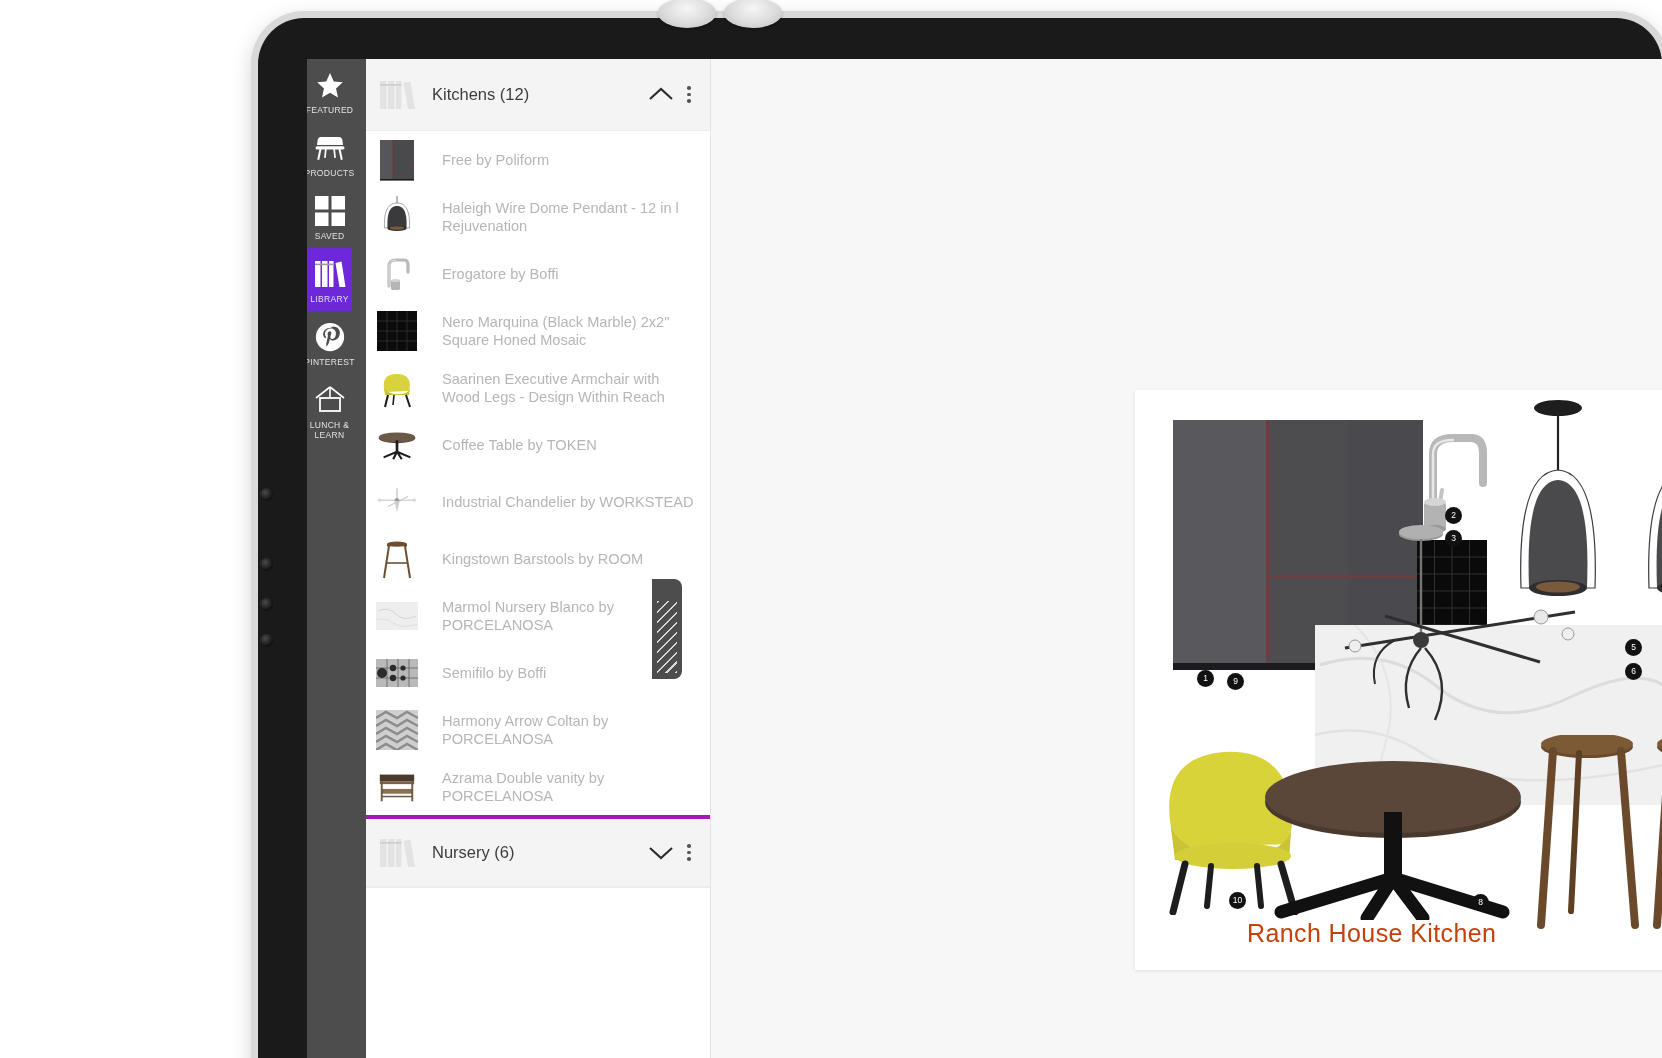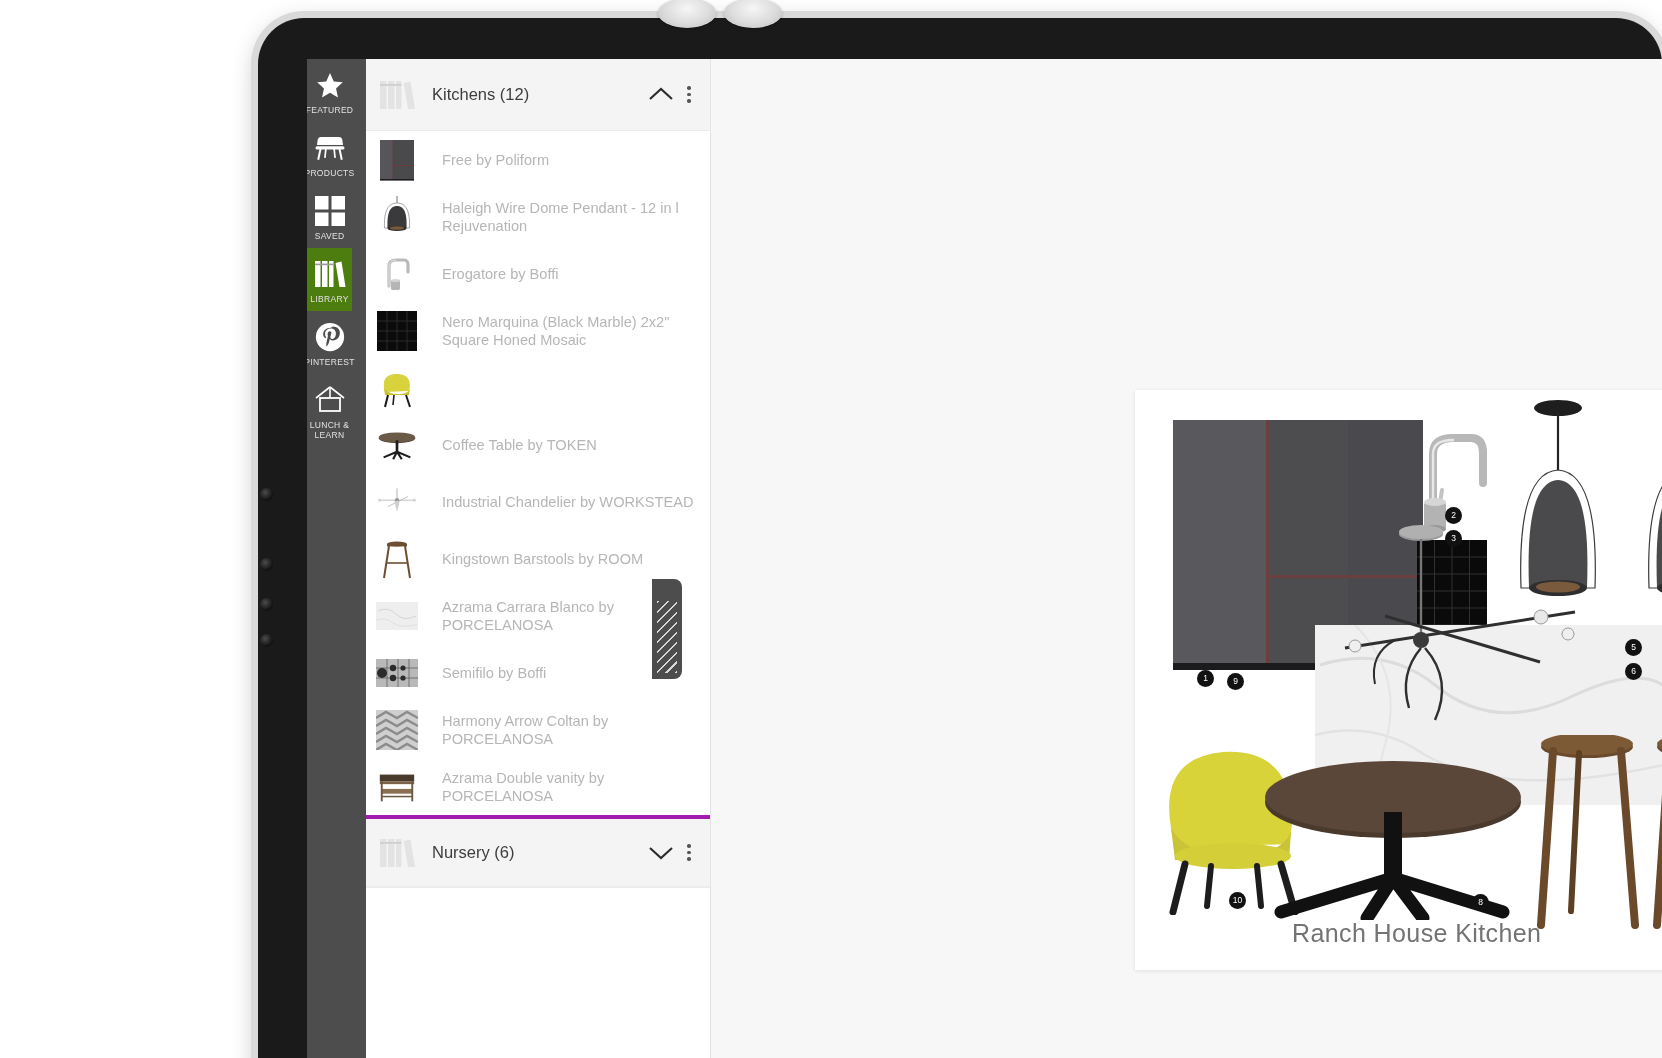--- a/index.html
+++ b/index.html
@@ -52,21 +52,21 @@
   #rail {
     position: absolute; left: 0; top: 0;
     width: 59px; height: 100%;
     background: #4d4d4d;
   }
   .rail-item {
     width: 45px; padding: 9px 0 7px;
     display: flex; flex-direction: column; align-items: center;
     cursor: pointer;
   }
-  .rail-item.active { background: #4d7c0f; }
+  .rail-item.active { background: #6d28d9; }
   .rail-icon { height: 34px; display:flex; align-items:center; justify-content:center; }
   .rail-label {
     margin-top: 3px;
     font-size: 8.5px; color: #e2e2e2; letter-spacing: .3px;
     text-align: center; line-height: 10px;
   }
 
   
   #library-panel {
     position: absolute; left: 59px; top: 0;
@@ -114,21 +114,21 @@
     background: #f7f7f7;
   }
   #board-card {
     position: absolute; left: 424px; top: 331px;
     width: 980px; height: 580px;
     background: #ffffff;
     box-shadow: 0 1px 4px rgba(0,0,0,.10);
   }
   #board-title {
     position: absolute; left: 112px; bottom: 22px;
-    font-size: 25px; color: #737373; letter-spacing: .4px; margin-left: 45px;
+    font-size: 25px; color: #c2410c; letter-spacing: .4px;
   }
   .badge {
     position: absolute;
     width: 17px; height: 17px; border-radius: 50%;
     background: #111; color: #fff;
     font-size: 8.5px; line-height: 17px; text-align: center;
     font-family: "Liberation Sans", sans-serif;
     z-index: 30;
   }
 
@@ -322,20 +322,21 @@
       <div class="list-row">
         <span class="thumb">
           <svg width="42" height="40" viewBox="0 0 42 40">
             <path d="M8 20 Q6 7 19 6 Q33 5 34 17 L33 23 L9 24 Z" fill="#d8d23c"></path>
             <path d="M8 20 Q12 26 22 26 Q32 26 34 21 L33 27 L9 27 Z" fill="#c9c234"></path>
             <line x1="12" y1="27" x2="9" y2="39" stroke="#1c1c1c" stroke-width="2"></line>
             <line x1="30" y1="27" x2="34" y2="39" stroke="#1c1c1c" stroke-width="2"></line>
             <line x1="18" y1="27" x2="17" y2="37" stroke="#1c1c1c" stroke-width="1.6"></line>
           </svg>
         </span>
+        <span class="row-label">Saarinen Executive Armchair with Wood Legs - Design Within Reach</span>
       </div>
 
       <div class="list-row">
         <span class="thumb">
           <svg width="44" height="34" viewBox="0 0 44 34">
             <ellipse cx="22" cy="10" rx="19" ry="5.2" fill="#5a4a3c"></ellipse>
             <ellipse cx="22" cy="9" rx="19" ry="5.2" fill="#6b5a48"></ellipse>
             <rect x="20.6" y="12" width="2.8" height="12" fill="#1d1d1d"></rect>
             <path d="M22 24 L8 30 M22 24 L36 30 M22 24 L18 32 M22 24 L27 32" stroke="#1d1d1d" stroke-width="2.2" fill="none"></path>
           </svg>
@@ -372,21 +373,21 @@
       </div>
 
       <div class="list-row">
         <span class="thumb">
           <svg width="42" height="28" viewBox="0 0 42 28">
             <rect width="42" height="28" fill="#eeeeee"></rect>
             <path d="M2 9 Q12 4 20 12 Q28 20 40 14" stroke="#d5d5d5" stroke-width="1" fill="none"></path>
             <path d="M0 18 Q10 15 17 21 Q26 27 42 22" stroke="#dcdcdc" stroke-width=".8" fill="none"></path>
           </svg>
         </span>
-        <span class="row-label">Azrama Carrara Blanco by PORCELANOSA</span>
+        <span class="row-label">Marmol Nursery Blanco by PORCELANOSA</span>
       </div>
 
       <div class="list-row">
         <span class="thumb">
           <svg width="42" height="28" viewBox="0 0 42 28">
             <rect width="42" height="28" fill="#b9b9b9"></rect>
             <g stroke="#5d5d5d" stroke-width=".8">
               <line x1="11" y1="0" x2="11" y2="28"></line>
                 <line x1="22" y1="0" x2="22" y2="28"></line>
                 <line x1="33" y1="0" x2="33" y2="28"></line>

